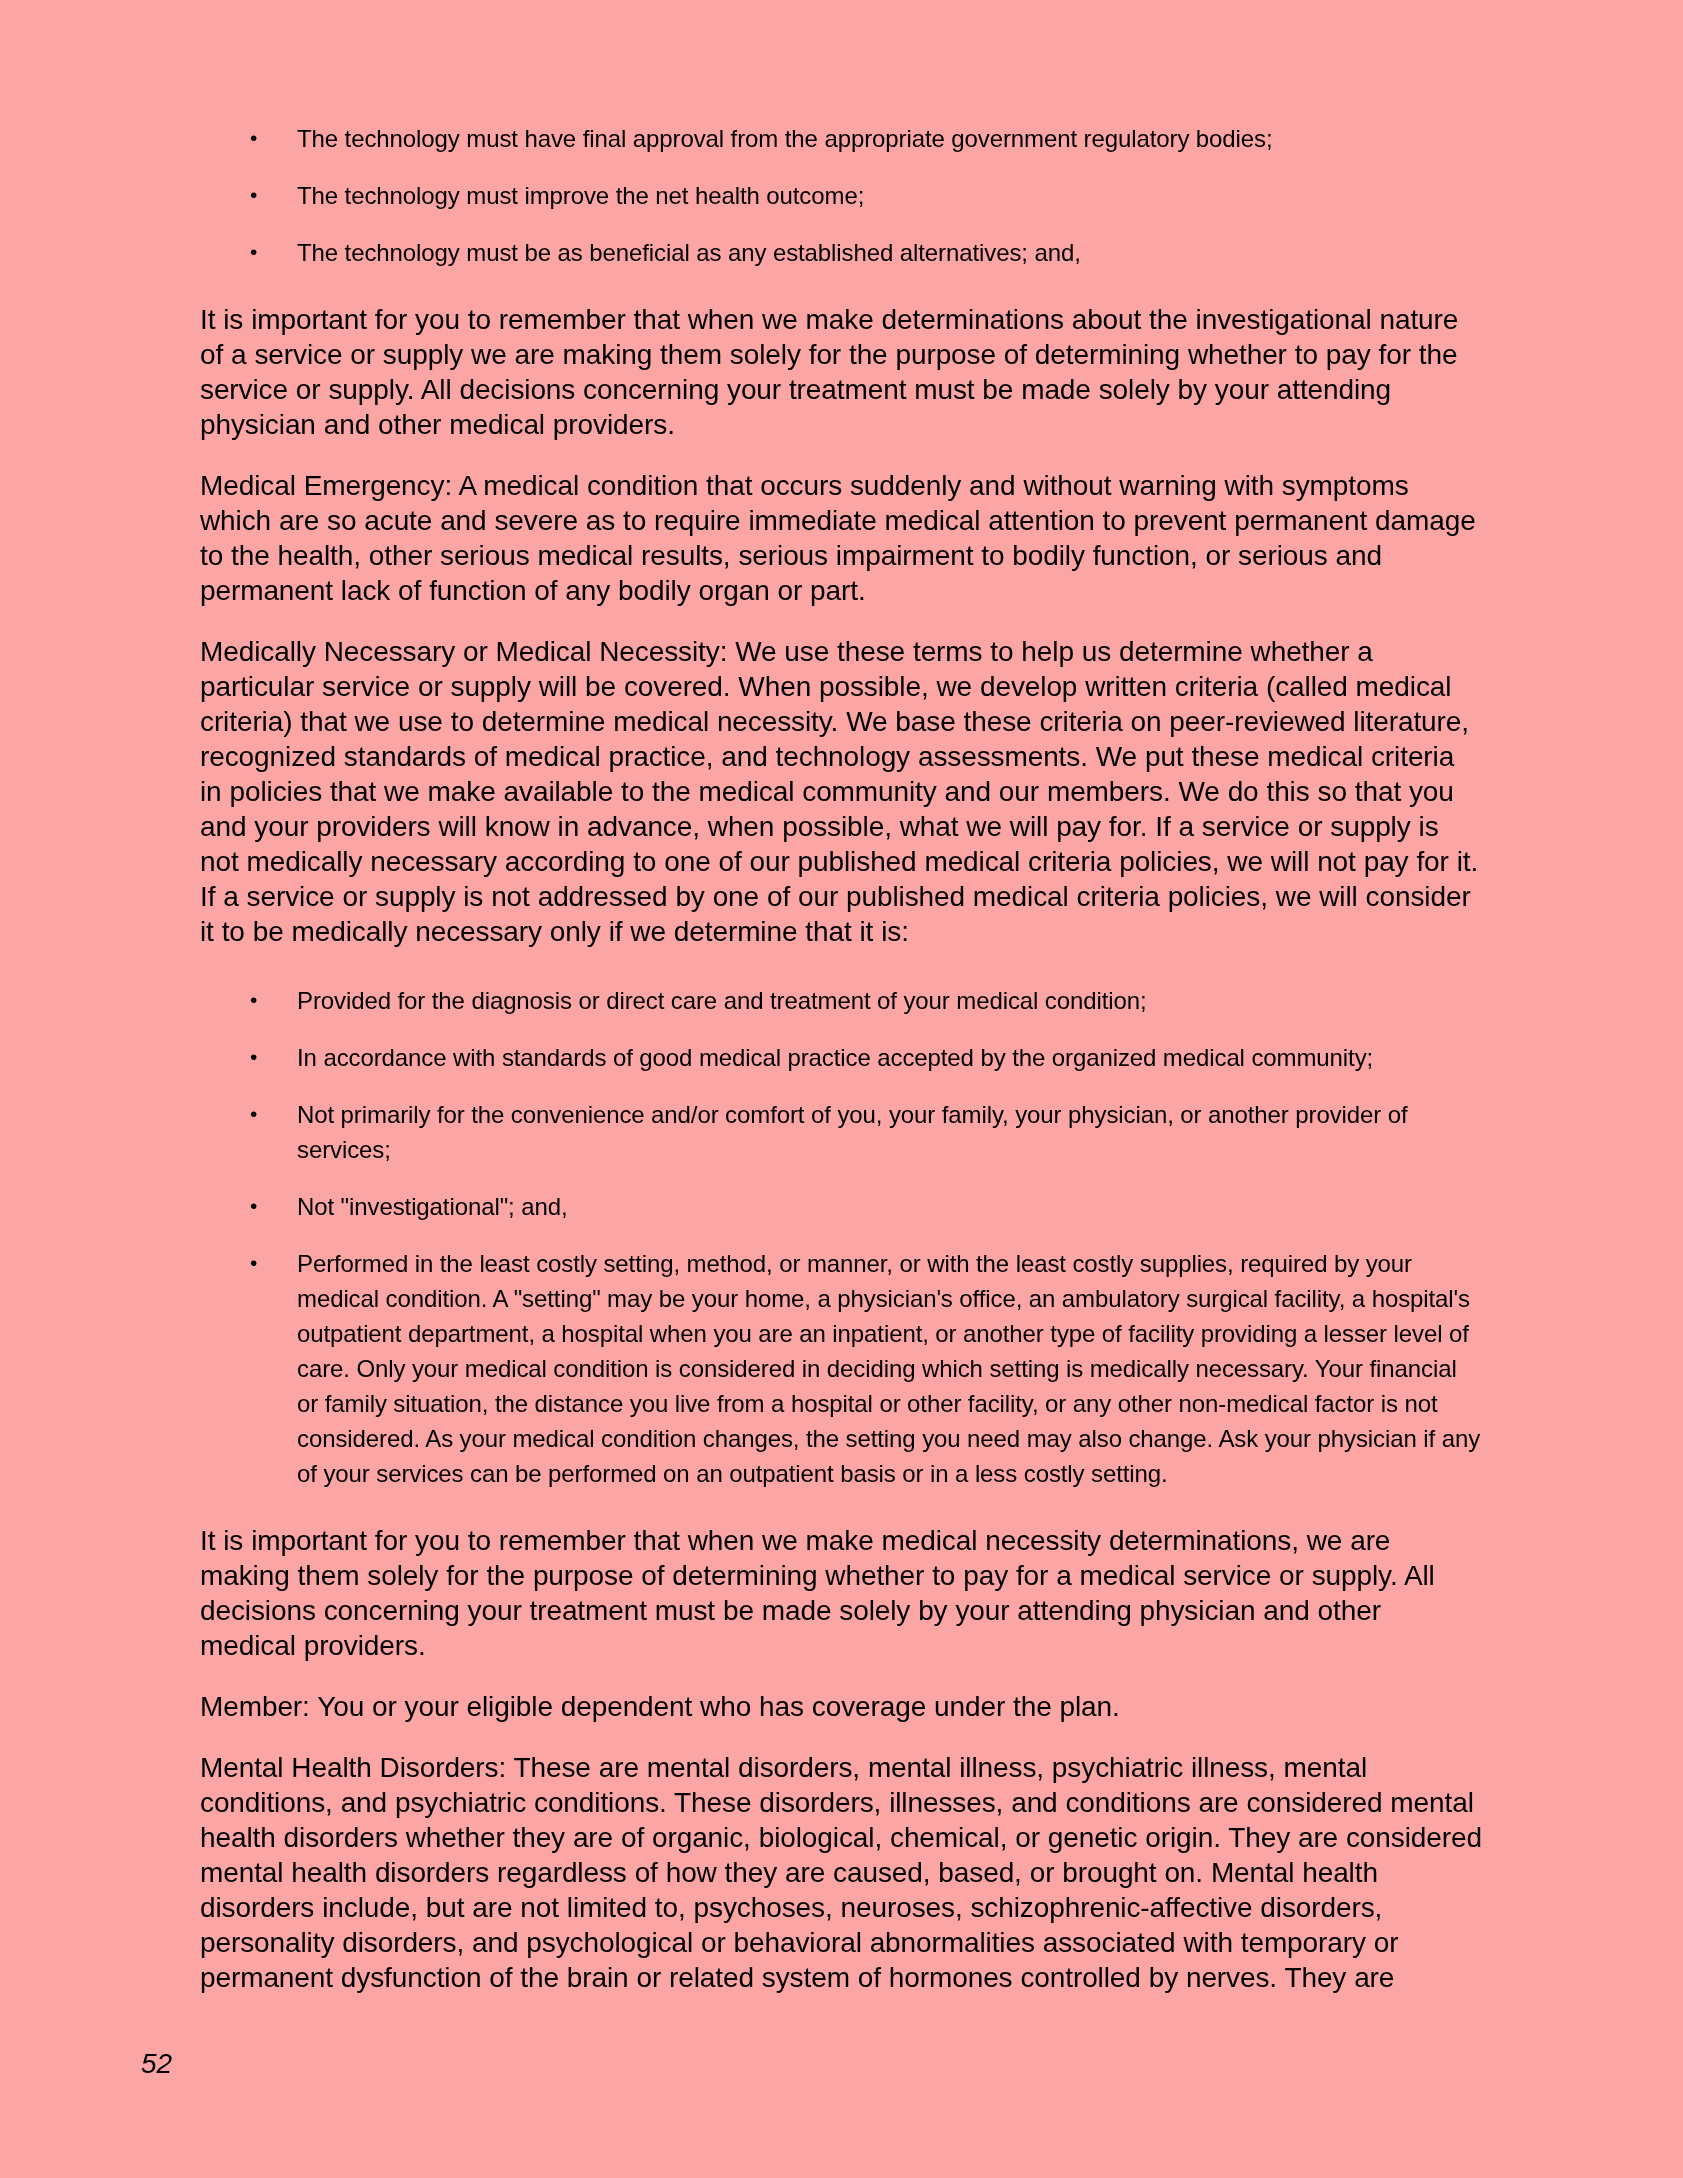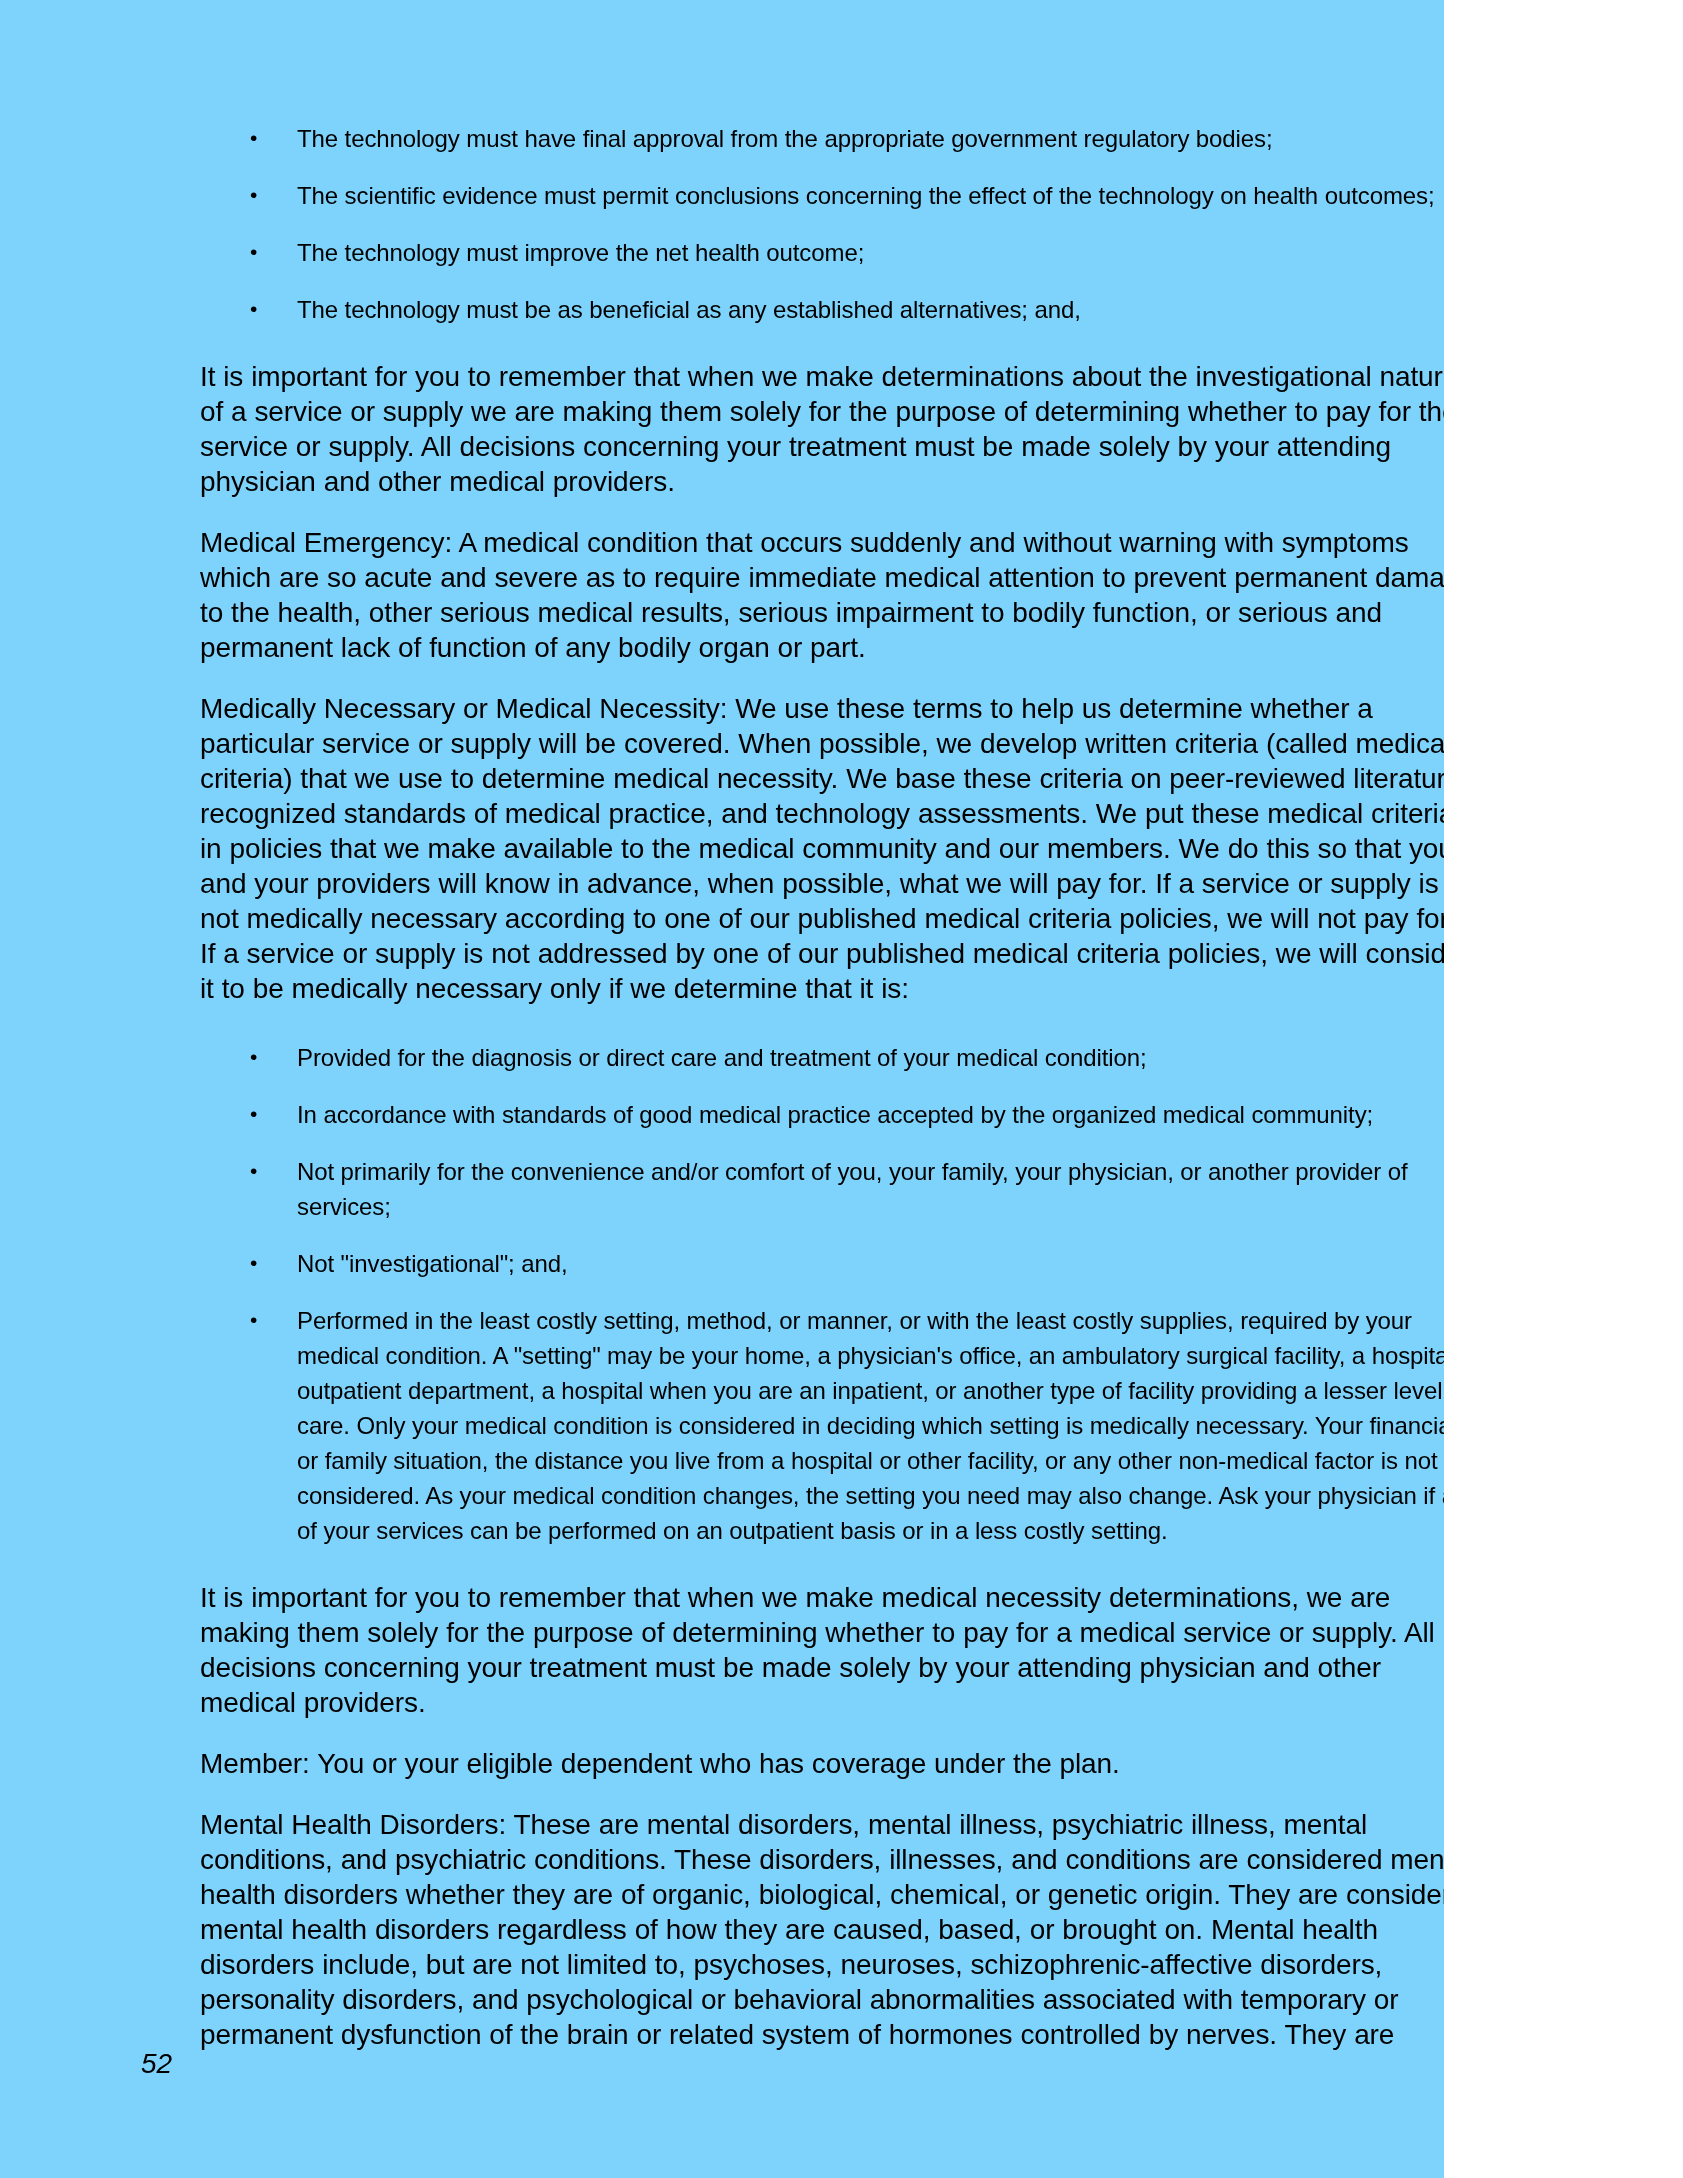--- a/index.html
+++ b/index.html
@@ -7,23 +7,23 @@
     margin: 0;
     padding: 0;
     background: #ffffff;
   }
   body {
     font-family: "Liberation Sans", sans-serif;
     color: #000000;
   }
   .page {
     position: relative;
-    width: 1444px;
+    width: 1683px;
     height: 2178px;
-    background: #7dd3fc;
+    background: #fca5a5;
     box-sizing: border-box;
     overflow: hidden;
   }
   .content {
     position: absolute;
     left: 200px;
     top: 121px;
     width: 1283px;
   }
 
@@ -86,21 +86,20 @@
   }
 </style>
 </head>
 <body>
 
 <div class="page">
   <div class="content">
 
     <ul class="bullets first">
       <li>The technology must have final approval from the appropriate government regulatory bodies;</li>
-      <li>The scientific evidence must permit conclusions concerning the effect of the technology on health outcomes;</li>
       <li>The technology must improve the net health outcome;</li>
       <li>The technology must be as beneficial as any established alternatives; and,</li>
     </ul>
 
     <div class="spacer-sm"></div>
 
     <p class="para">It is important for you to remember that when we make determinations about the investigational nature of a service or supply we are making them solely for the purpose of determining whether to pay for the service or supply.  All decisions concerning your treatment must be made solely by your attending physician and other medical providers.</p>
 
     <p class="para"><span class="term">Medical Emergency:</span><span>  A medical condition that occurs suddenly and without warning with symptoms which are so acute and severe as to require immediate medical attention to prevent permanent damage to the health, other serious medical results, serious impairment to bodily function, or serious and permanent lack of function of any bodily organ or part.</span></p>
 

